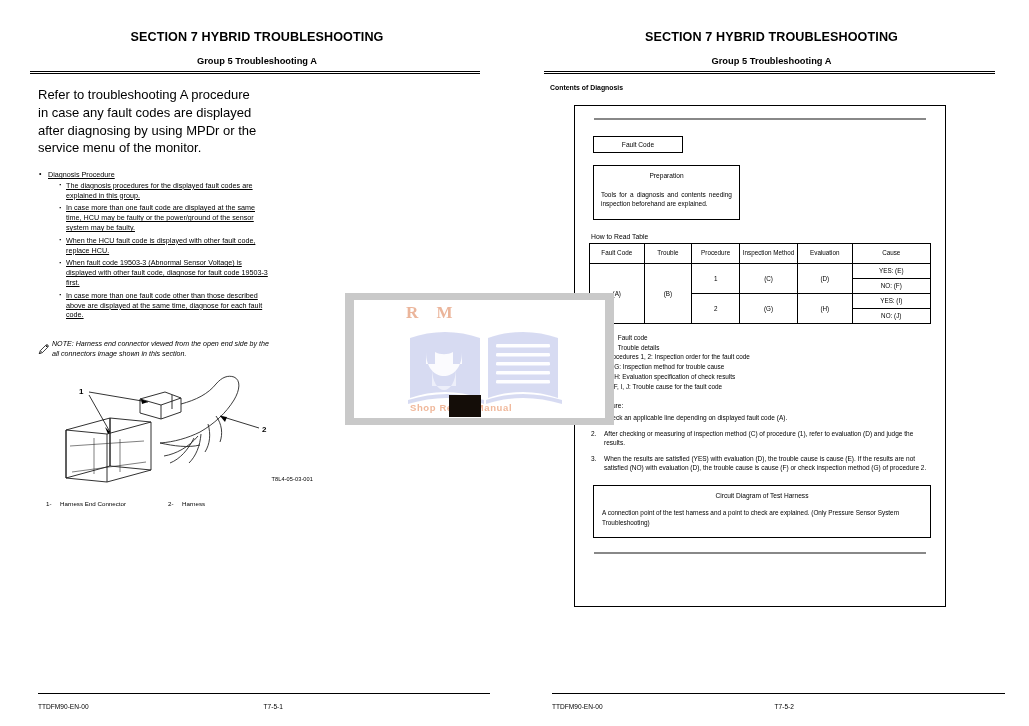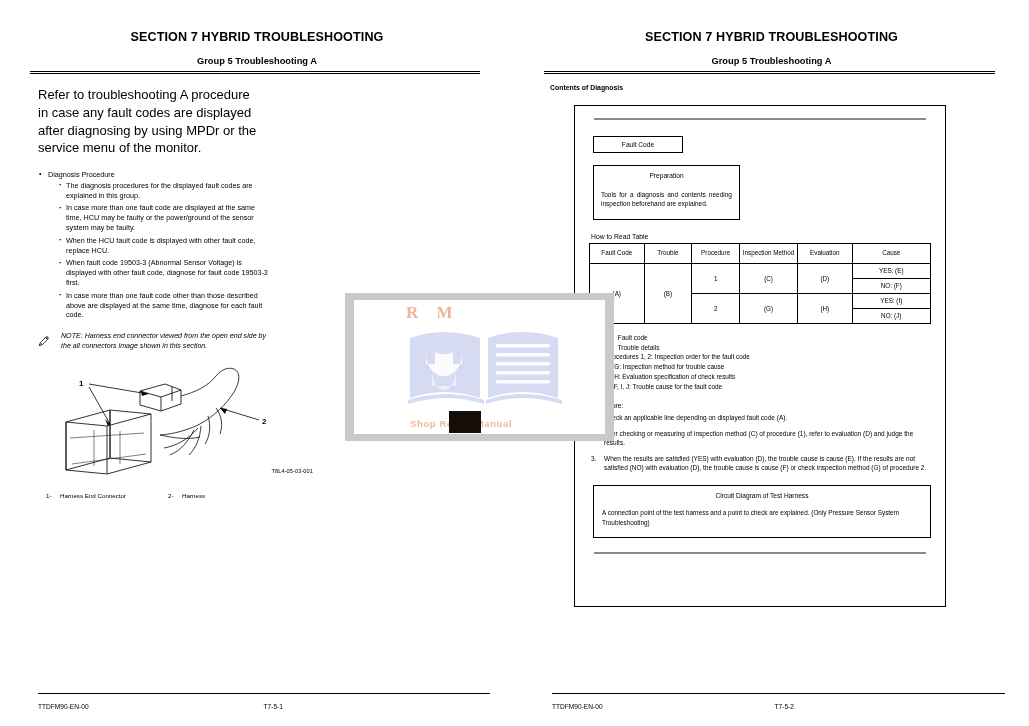--- a/index.html
+++ b/index.html
@@ -55,39 +55,39 @@
   .h-sub {
     font-size: 8.6px; font-weight: bold; line-height: 1.30;
     margin: 0 0 11px 0; width: 228px;
   }
   .intro {
     font-size: 13px; line-height: 1.37; margin: 0 0 13px 0; width: 224px;
   }
   ul.lvl1 { list-style: none; margin: 0; padding: 0; }
   ul.lvl1 > li.l1 {
     font-size: 7.2px; line-height: 1.35;
-    position: relative; padding-left: 10px; margin-bottom: 9px;
+    position: relative; padding-left: 10px; margin-bottom: 9px; text-decoration: underline;
   }
   ul.lvl1 > li.l1::before {
     content: "\2022"; position: absolute; left: 1px; top: -1px; font-size: 7px;
   }
   ul.lvl2 { list-style: none; margin: 1px 0 0 0; padding: 0 0 0 10px; }
   ul.lvl2 > li {
     font-size: 7.2px; line-height: 1.36;
     position: relative; padding-left: 8px; margin-bottom: 3px;
     width: 212px;
   }
   ul.lvl2 > li::before {
     content: "\00B7"; position: absolute; left: 1px; top: -1.5px;
     font-size: 9px; font-weight: bold;
   }
 
   
   .note-block {
-    display: flex; gap: 12px; margin: 12px 0 0 0; width: 236px; justify-content: space-between;
+    display: flex; gap: 3px; margin: 20px 0 0 0; width: 236px; justify-content: space-between;
   }
   .note-icon { flex: 0 0 11px; padding-top: 1px; }
   .note-text {
     font-size: 7.1px; font-style: italic; line-height: 1.38;
   }
   .note-label { font-style: italic; }
 
   
   .figure-wrap { position: relative; width: 265px; height: 110px; margin: 14px 0 0 10px; }
   .fig-id {
@@ -189,21 +189,21 @@
   .footer-rule { border-top: 1px solid #000; margin: 0 0 9px 0; }
   .footer-row { display: flex; font-size: 6.6px; }
   .footer-doc { flex: 0 0 auto; }
   .footer-page { margin-left: 175px; }
   .page-right .footer-page { margin-left: 172px; }
 
   
   #watermark {
     position: absolute;
     left: 345px; top: 293px;
-    width: 269px; height: 148px;
+    width: 269px; height: 132px;
     background: #c9c9c9;
     padding: 7px 9px;
     z-index: 40;
   }
   .wm-inner {
     width: 100%; height: 100%;
     background: #ffffff;
     position: relative; overflow: hidden;
   }
   .wm-rm {

